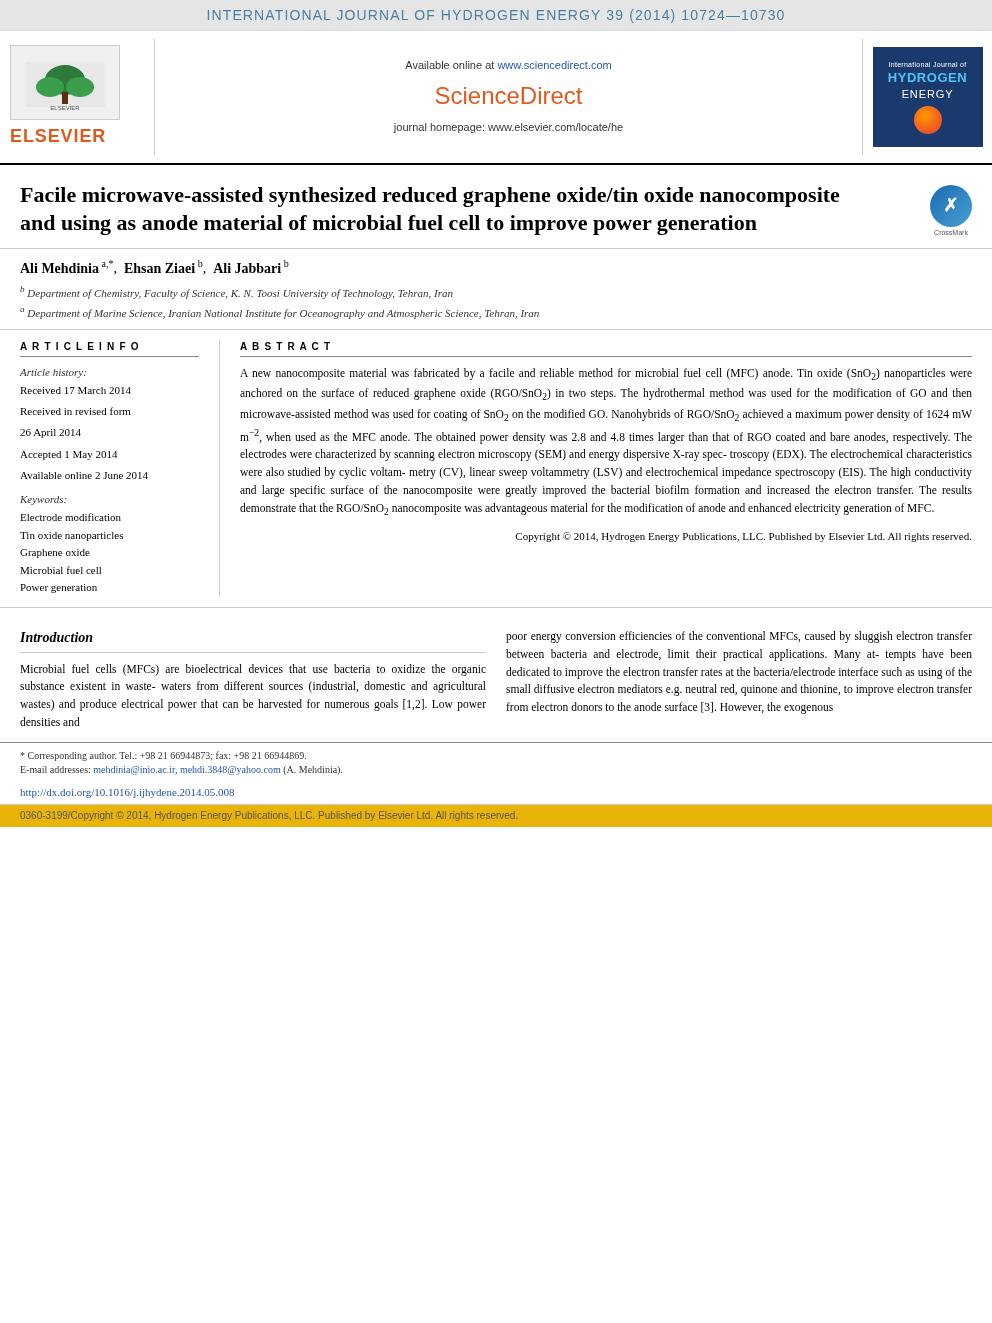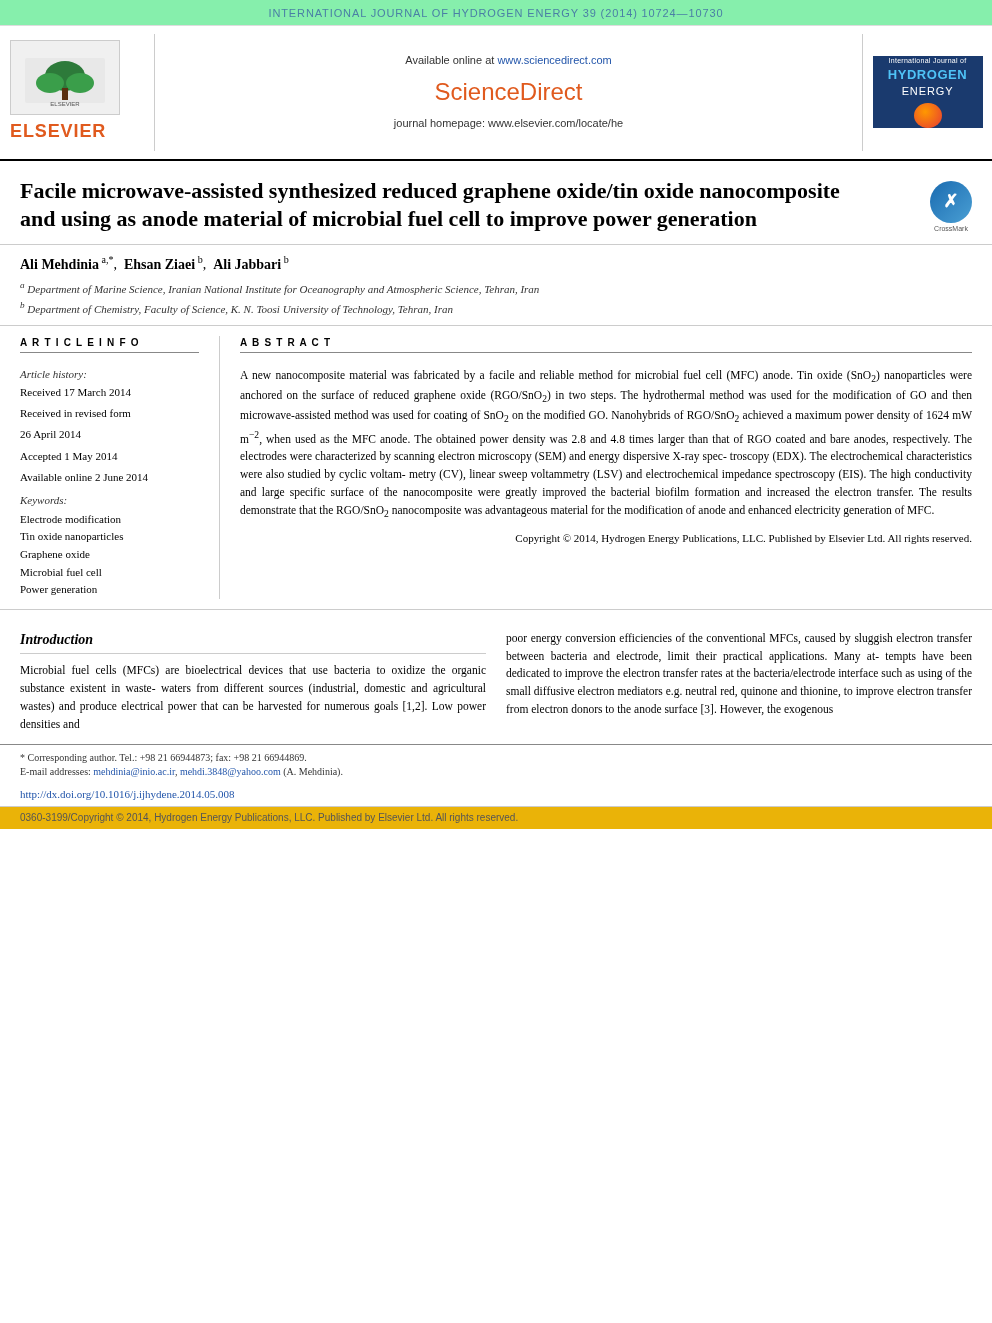--- a/index.html
+++ b/index.html
@@ -7,24 +7,24 @@
       font-family: "Times New Roman", Times, serif;
       background: #fff;
       color: #000;
       width: 992px;
       min-height: 1323px;
       font-size: 13px;
       line-height: 1.4;
     }
 
     .top-bar {
-      background: #86efac;
+      background: #e5e5e5;
       text-align: center;
       padding: 6px 0 4px;
-      font-size: 11px;
+      font-size: 14px;
       color: #4a7fa5;
       letter-spacing: 0.08em;
       font-family: Arial, sans-serif;
       border-bottom: 1px solid #ddd;
     }
 
     .header-section {
       display: flex;
       align-items: stretch;
       border-bottom: 2px solid #000;
@@ -106,21 +106,21 @@
       flex-direction: column;
       align-items: center;
       justify-content: center;
       padding: 6px 8px;
       border-left: 1px solid #ccc;
     }
 
     .h-logo-box {
       background: #1a3a6e;
       width: 110px;
-      height: 72px;
+      height: 100px;
       display: flex;
       flex-direction: column;
       align-items: center;
       justify-content: center;
       position: relative;
       overflow: hidden;
     }
 
     .h-logo-text-intl {
       color: #fff;
@@ -229,21 +229,21 @@
       padding-right: 20px;
       border-right: 1px solid #ccc;
     }
 
     .section-heading {
       font-size: 10px;
       letter-spacing: 0.12em;
       color: #000;
       font-family: Arial, sans-serif;
       font-weight: bold;
-      margin-bottom: 14px;
+      margin-bottom: 8px;
       border-bottom: 1px solid #888;
       padding-bottom: 2px;
     }
 
     .info-label {
       font-style: italic;
       font-size: 11px;
       color: #333;
       margin-bottom: 2px;
     }
@@ -426,24 +426,24 @@
   </div>
 </div>
 
 <div class="authors-section">
   <div class="authors-line">
     <span class="author-name">Ali Mehdinia</span><span class="author-sup"> a,*</span>,&nbsp;
     <span class="author-name">Ehsan Ziaei</span><span class="author-sup"> b</span>,&nbsp;
     <span class="author-name">Ali Jabbari</span><span class="author-sup"> b</span>
   </div>
   <div class="affiliation">
+    <sup>b</sup> <span>Department of Chemistry, Faculty of Science, K. N. Toosi University of Technology, Tehran, Iran</span>
+  </div>
+  <div class="affiliation">
     <sup>a</sup> <span>Department of Marine Science, Iranian National Institute for Oceanography and Atmospheric Science, Tehran, Iran</span>
-  </div>
-  <div class="affiliation">
-    <sup>b</sup> <span>Department of Chemistry, Faculty of Science, K. N. Toosi University of Technology, Tehran, Iran</span>
   </div>
 </div>
 
 <div class="main-columns">
 
   <div class="article-info">
     <div class="section-heading">A R T I C L E   I N F O</div>
 
     <div class="info-label">Article history:</div>
     <div class="info-value">Received 17 March 2014</div>

